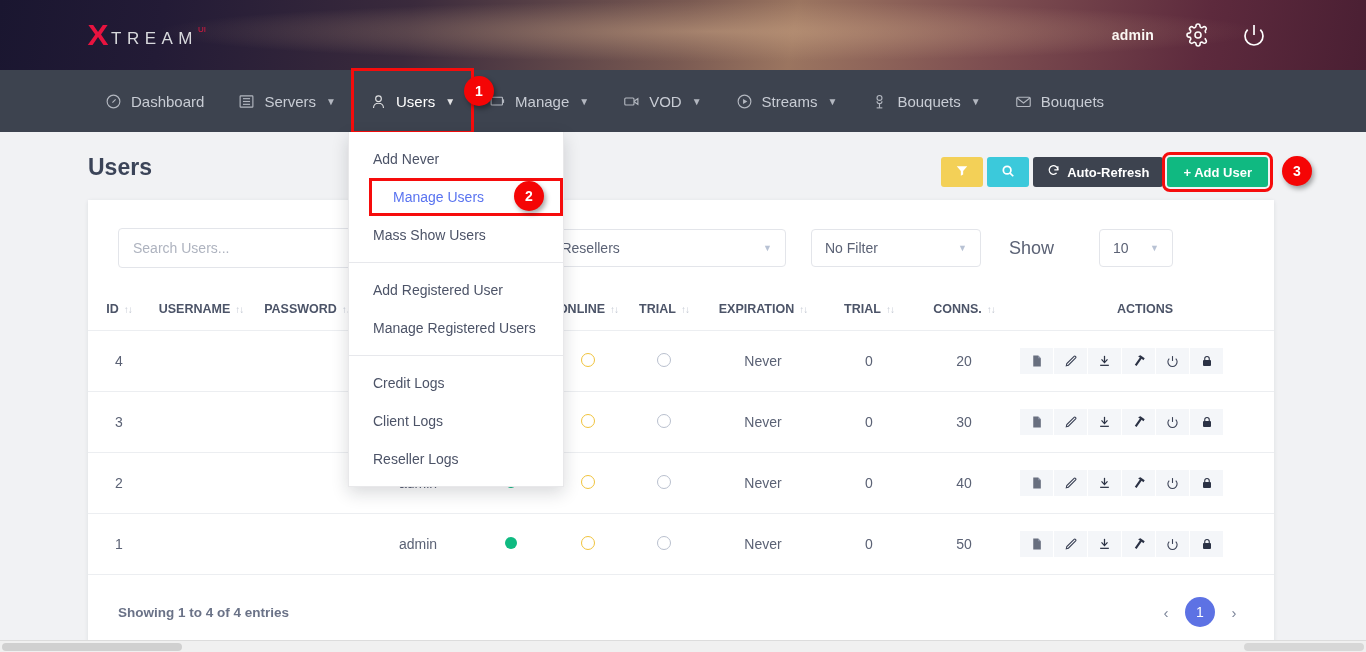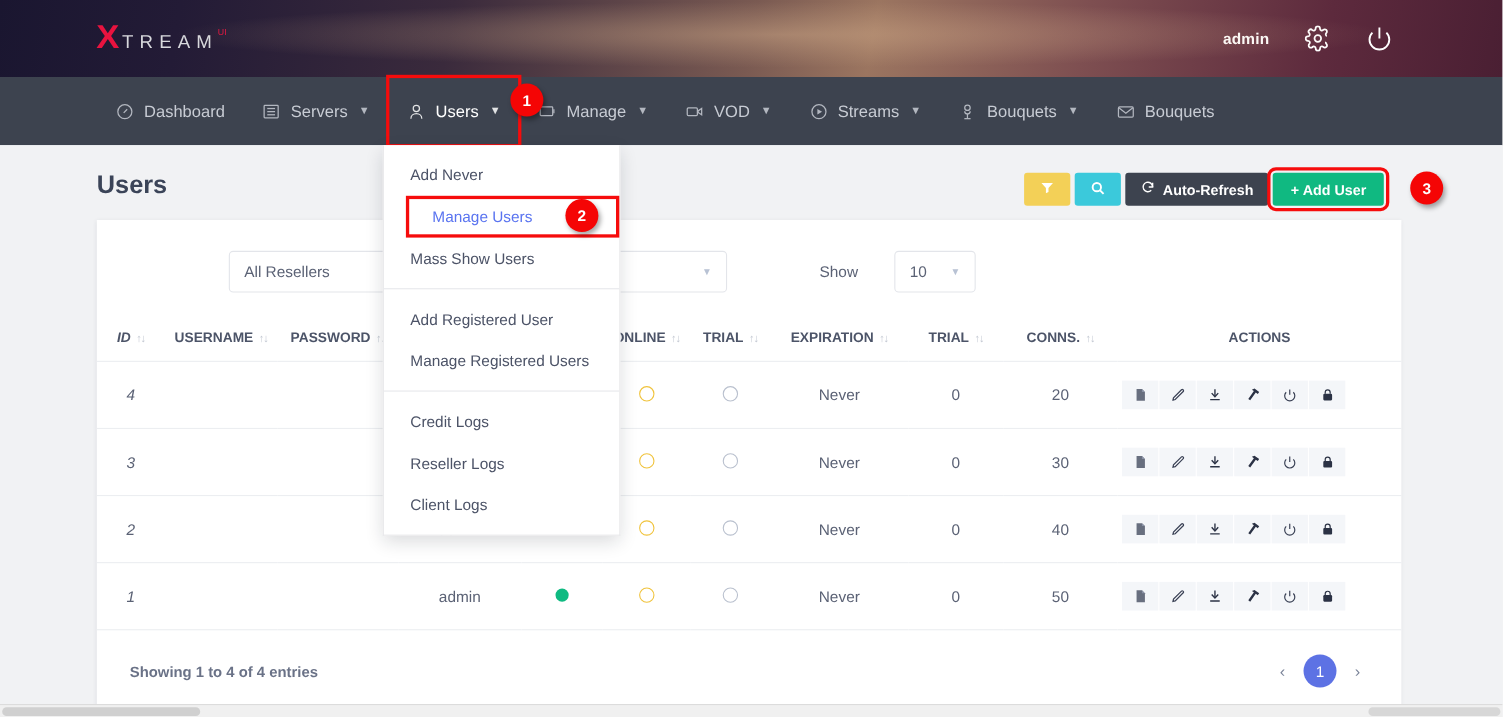--- a/index.html
+++ b/index.html
@@ -76,21 +76,21 @@
     padding:11px 24px; font-size:14px; color:#4c5367; white-space:nowrap;
   }
   .dd-item.active { color:#5a74f0; }
   .dd-item.boxed { outline:3px solid #f60c0c; outline-offset:-3px; position:relative;margin-left:20px; }
   .dd-sep { height:1px; background:#e7e8ec; margin:8px 0; }
 
   
   .content { position:absolute; left:0; top:132px; width:1366px; height:520px; background:#f1f2f4; }
   .page-title { position:absolute; left:88px; top:22px; font-size:23px; font-weight:bold; color:#3b4458; }
 
-  .toolbar { position:absolute; right:108px; top:25px; display:flex; align-items:center; }
+  .toolbar { position:absolute; right:98px; top:25px; display:flex; align-items:center; }
   .tb-btn { height:30px; border-radius:3px; display:flex; align-items:center; justify-content:center;
             color:#fff; font-size:13px; font-weight:bold; white-space:nowrap; }
   .tb-filter { width:42px; background:#f3d057; }
   .tb-search { width:42px; background:#3bc9db; margin-left:4px; }
   .tb-refresh { padding:0 14px; background:#3d434f; margin-left:4px; gap:7px; }
   .tb-add { padding:0 16px; background:#10b981; margin-left:4px; gap:4px; position:relative;
             outline:3px solid #f60c0c; outline-offset:2px; }
 
   
   .card {
@@ -104,35 +104,35 @@
     background:#fff;
   }
   .sel {
     height:38px; border:1px solid #e3e5ea; border-radius:4px; background:#fff;
     display:flex; align-items:center; justify-content:space-between;
     padding:0 13px; font-size:14px; color:#5b6275;
   }
   .sel .arrow { color:#b8c2d4; font-size:9px; margin-left:10px; }
   .sel-reseller { width:258px; margin-left:90px; }
   .sel-filter { width:170px; margin-left:25px; }
-  .show-lbl { margin-left:84px; font-size:14px; color:#5b6275; }
-  .sel-show { width:74px; margin-left:33px; }
+  .show-lbl { margin-left:28px; font-size:18px; color:#5b6275; }
+  .sel-show { width:74px; margin-left:45px; }
 
   
   table { width:100%; border-collapse:collapse; }
   thead th {
     font-size:12.5px; font-weight:bold; color:#4c5468; text-align:center;
     padding:12px 4px 14px 4px; border-bottom:1px solid #eceef1; white-space:nowrap;
   }
   thead th .sortic { color:#c3c8d2; font-size:10px; margin-left:5px; letter-spacing:-1px; }
   tbody td {
     font-size:14px; color:#5b6275; text-align:center; padding:17px 4px;
     border-bottom:1px solid #eceef1; white-space:nowrap;
   }
-  .col-id { width:62px;font-style:italic; }
+  .col-id { width:62px; }
   .col-user { width:102px; }
   .col-pass { width:110px; }
   .col-owner { width:112px; }
   .col-status { width:74px; }
   .col-online { width:80px; }
   .col-trial { width:72px; }
   .col-exp { width:126px; }
   .col-active { width:86px; }
   .col-conns { width:104px; }
   .col-actions { width:auto; }
@@ -284,22 +284,22 @@
 
   <div class="dropdown" id="dropdown">
       <div class="dd-item">Add Never</div>
       <div class="dd-item active boxed">Manage Users</div>
       <div class="dd-item">Mass Show Users</div>
       <div class="dd-sep"></div>
       <div class="dd-item">Add Registered User</div>
       <div class="dd-item">Manage Registered Users</div>
       <div class="dd-sep"></div>
       <div class="dd-item">Credit Logs</div>
+      <div class="dd-item">Client Logs</div>
       <div class="dd-item">Reseller Logs</div>
-      <div class="dd-item">Client Logs</div>
     </div>
 
   <div class="content">
 
     <div class="page-title">Users</div>
 
     <div class="toolbar">
       <div class="tb-btn tb-filter">
         <span>
           <svg width="14" height="14" viewBox="0 0 24 24" fill="#ffffff">
@@ -325,20 +325,21 @@
         <span>Auto-Refresh</span>
       </div>
       <div class="tb-btn tb-add">
         <span>+ Add User</span>
       </div>
     </div>
 
     <div class="card">
 
       <div class="filters">
+        <div class="search-input">Search Users...</div>
 
         <div class="sel sel-reseller">
           <span>All Resellers</span>
           <span class="arrow">▼</span>
         </div>
 
         <div class="sel sel-filter">
           <span>No Filter</span>
           <span class="arrow">▼</span>
         </div>

